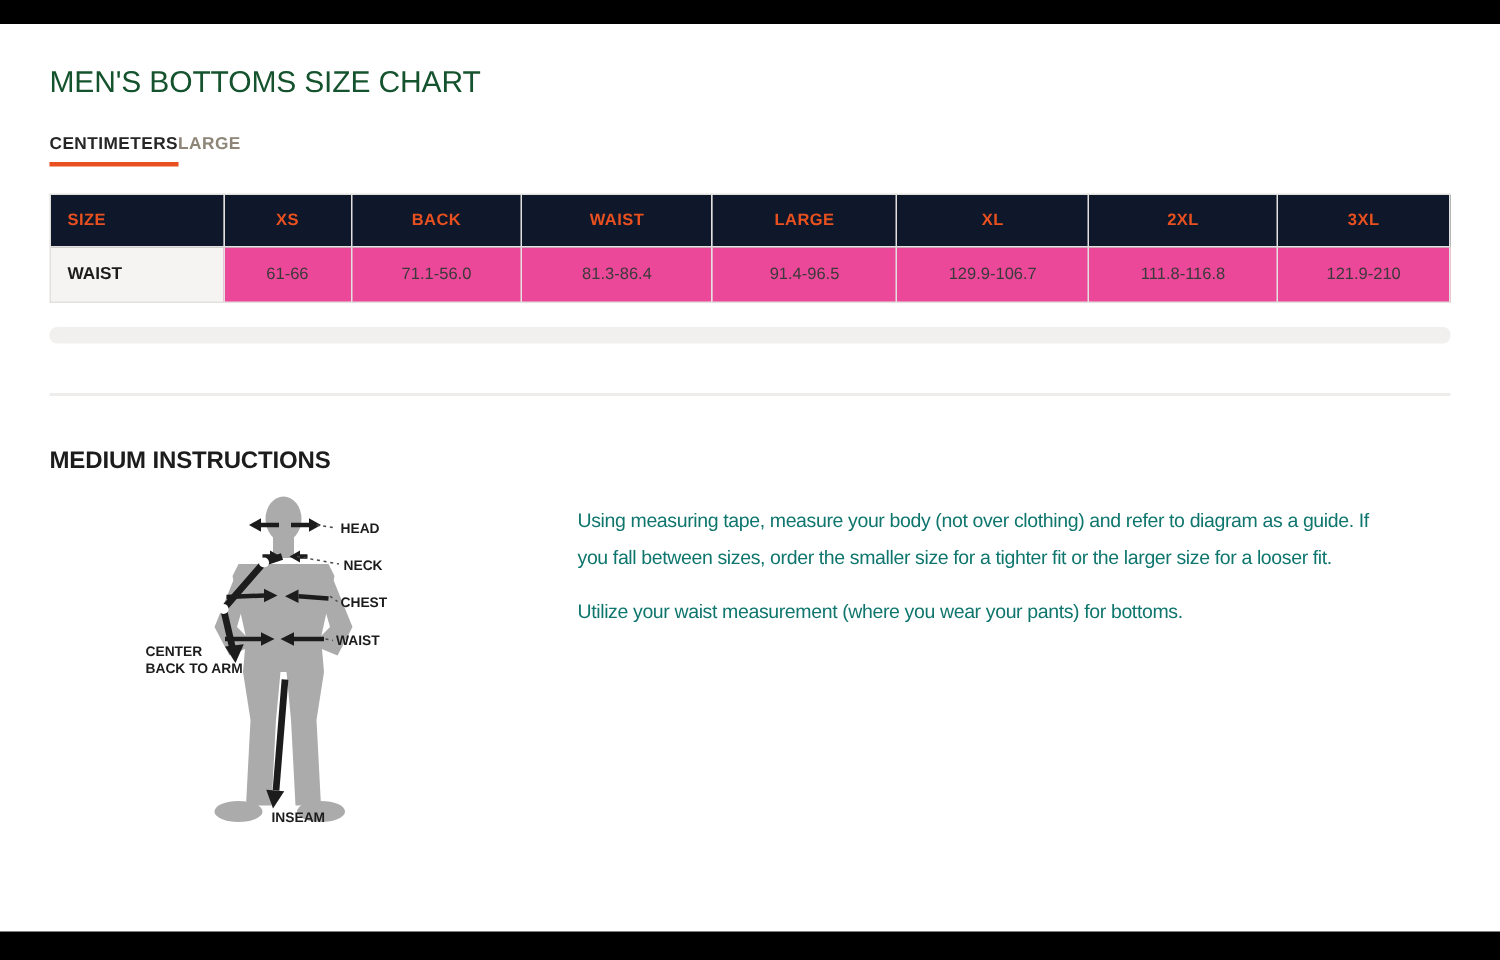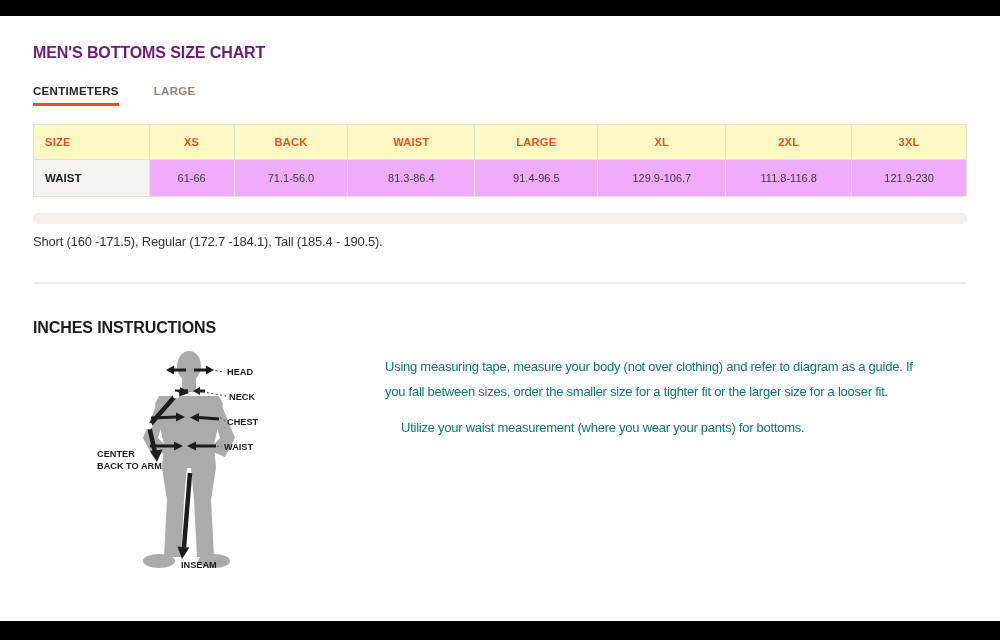--- a/index.html
+++ b/index.html
@@ -7,60 +7,60 @@
   html,body { margin:0; padding:0; }
   body {
     width:1000px; height:640px; position:relative; overflow:hidden;
     background:#ffffff; font-family:"Liberation Sans", sans-serif; color:#1e1e1e;
   }
   .bar-top    { position:absolute; top:0; left:0; width:100%; height:16px; background:#000; }
   .bar-bottom { position:absolute; bottom:0; left:0; width:100%; height:19px; background:#000; }
   .content { position:absolute; top:16px; left:0; right:0; bottom:19px; padding:0 33px; background:#fff; }
 
   .page-title {
-    margin:28px 0 0 0; font-size:16px; font-weight:bold; color:#701a75;
+    margin:28px 0 0 0; font-size:20px; font-weight:normal; color:#14532d;
     letter-spacing:-0.1px;
   }
 
-  .tabs { margin-top:23px; display:flex; gap:35px; align-items:flex-end; }
+  .tabs { margin-top:23px; display:flex; gap:0; align-items:flex-end; }
   .tab { font-size:11.5px; font-weight:bold; letter-spacing:0.3px; padding-bottom:6px; cursor:pointer; }
   .tab.active   { color:#262626; border-bottom:3px solid var(--accent); }
   .tab.inactive { color:#8d8577; border-bottom:3px solid transparent; }
 
   table.size-table {
     margin-top:18px; width:100%; border-collapse:collapse; table-layout:fixed;
   }
   .size-table th, .size-table td { border:1px solid #e3e1de; }
   .size-table thead th {
     color:var(--accent); font-size:11px; font-weight:bold; letter-spacing:0.3px;
-    height:35px; text-align:center; background:#fef9c3;
+    height:35px; text-align:center; background:#0f172a;
   }
   .size-table thead th:first-child { text-align:left; padding-left:11px; }
   .size-table tbody th {
     background:#f5f4f2; text-align:left; padding-left:11px;
     font-size:11.5px; font-weight:bold; color:#1c1c1c; height:37px;
   }
   .size-table tbody td {
-    background:#f0abfc; text-align:center; font-size:11px; color:#3a3a3a;
+    background:#ec4899; text-align:center; font-size:11px; color:#3a3a3a;
   }
 
   .scroll-strip { margin-top:16px; height:11px; background:#f1f0ee; border-radius:5px; }
 
   .length-note { margin:10px 0 0 0; font-size:13px; color:#333; letter-spacing:-0.2px; }
 
   .divider { margin-top:33px; height:2px; background:#eeedeb; }
 
   .section-heading { margin:35px 0 0 0; font-size:16px; font-weight:bold; color:#1c1c1c; letter-spacing:-0.1px; }
 
   .sizing-row { display:flex; margin-top:13px; }
   .diagram-wrap { margin-left:64px; width:190px; flex:none; }
   .instructions { margin-left:98px; width:545px; padding-top:4px; font-size:13px;
                   line-height:25px; color:#0f766e; letter-spacing:-0.25px; }
   .instructions p { margin:0; }
-  .instructions p + p { margin-top:11px;margin-left:16px; }
+  .instructions p + p { margin-top:11px; }
 
   svg text { font-family:"Liberation Sans", sans-serif; font-weight:bold; font-size:9.2px; fill:#1c1c1c; }
 </style>
 </head>
 <body>
 
 <div class="bar-top"></div>
 
 <div class="content">
 
@@ -96,32 +96,31 @@
       </thead>
     <tbody>
         <tr>
           <th>WAIST</th>
           <td>61-66</td>
           <td>71.1-56.0</td>
           <td>81.3-86.4</td>
           <td>91.4-96.5</td>
           <td>129.9-106.7</td>
           <td>111.8-116.8</td>
-          <td>121.9-230</td>
+          <td>121.9-210</td>
         </tr>
       </tbody>
   </table>
 
   <div class="scroll-strip"></div>
 
-  <p class="length-note">Short (160 -171.5), Regular (172.7 -184.1), Tall (185.4 - 190.5).</p>
 
   <div class="divider"></div>
 
-  <h2 class="section-heading">INCHES INSTRUCTIONS</h2>
+  <h2 class="section-heading">MEDIUM INSTRUCTIONS</h2>
 
   <div class="sizing-row">
 
     <div class="diagram-wrap">
       <svg width="190" height="225" viewBox="0 0 190 225">
 
         <g fill="#ababab">
           <ellipse cx="92" cy="16" rx="12" ry="15"></ellipse>
           <rect x="85" y="26" width="14" height="16"></rect>
           <path d="M62,46 L122,46 L126,54 L117,95 L119,118 L65,118 L67,95 L58,54 Z"></path>

